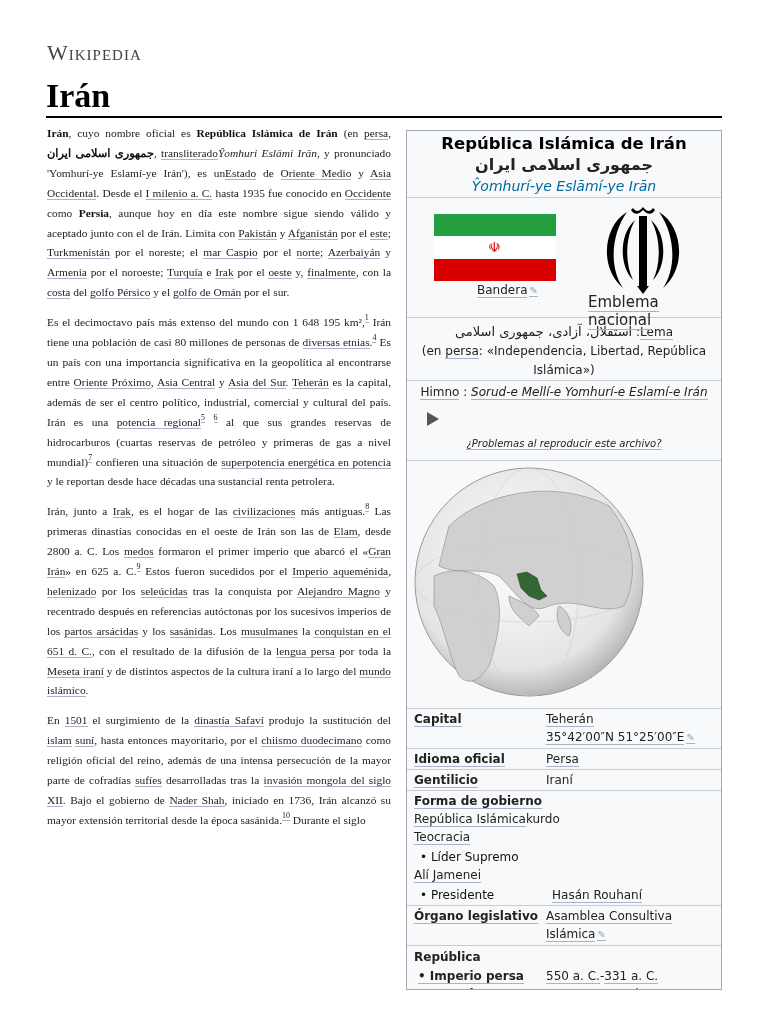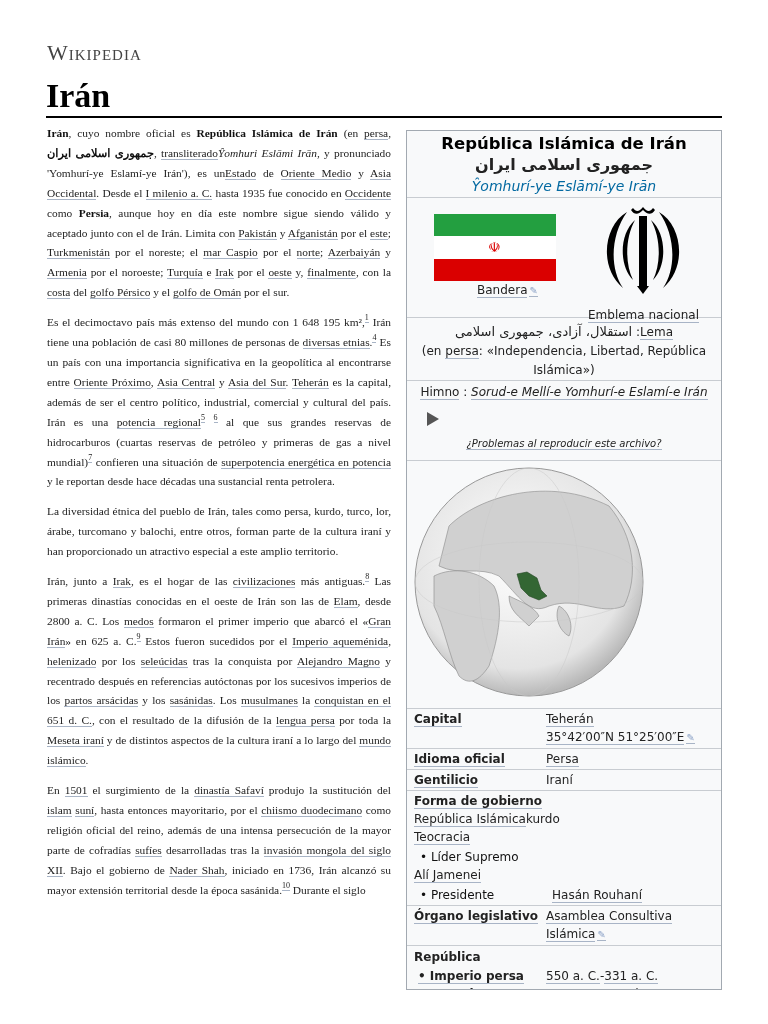--- a/index.html
+++ b/index.html
@@ -22,21 +22,21 @@
   .ib-head .h3 { font-style: italic; font-size: 14px; line-height: 20px; color: #0369a1; }
 
   .ib-symbols { height: 120px; position: relative; }
   .flag { position: absolute; left: 27px; top: 16px; width: 122px; height: 67px; }
   .flag .g { height: 22px; background: #239f40; }
   .flag .w { height: 23px; background: #ffffff; position: relative; }
   .flag .r { height: 22px; background: #da0000; }
   .flag .emb-small { position: absolute; left: 54px; top: 3px; font-size: 14px; color: #da0000; font-weight: bold; }
   .cap-flag { position: absolute; left: 70px; top: 85px; font-size: 12px; }
   .emblem { position: absolute; left: 186px; top: 8px; width: 100px; height: 88px; }
-  .cap-emb { position: absolute; left: 181px; top: 110px; font-size: 12px; }
+  .cap-emb { position: absolute; left: 181px; top: 95px; font-size: 15px; }
   .pencil { color: #8ea4c8; font-size: 10px; margin-left: 2px; border-bottom: 1px solid #a8b4c6; }
 
   .ib-motto { height: 63px; text-align: center; padding: 4px 6px; font-size: 12px; line-height: 19px; }
   .ib-motto .fa { direction: rtl; font-size: 13px; }
   .ib-anthem { height: 80px; text-align: center; padding: 4px 6px; position: relative; }
   .ib-anthem .play { position: absolute; left: 20px; top: 31px; width: 0; height: 0; border-left: 12px solid #555; border-top: 7px solid transparent; border-bottom: 7px solid transparent; cursor: pointer; }
   .ib-anthem .problems { position: absolute; left: 0; right: 0; top: 57px; font-style: italic; font-size: 10px; }
 
   .ib-map { height: 248px; position: relative; }
   .globe { position: absolute; left: 2px; top: 5px; width: 240px; height: 232px; }
@@ -61,21 +61,20 @@
 
 <div class="article">
   <p>
     <b>Irán</b><span>, cuyo nombre oficial es </span><b>República Islámica de Irán</b><span> (en </span><a>persa</a><span>, </span><b>جمهوری اسلامی ایران</b><span>, </span><a>transliterado</a><i>Ŷomhuri Eslāmi Irān</i><span>, y pronunciado 'Yomhurí-ye Eslamí-ye Irán'), es un</span><a>Estado</a><span> de </span><a>Oriente Medio</a><span> y </span><a>Asia Occidental</a><span>. Desde el </span><a>I milenio a. C.</a><span> hasta 1935 fue conocido en </span><a>Occidente</a><span> como </span><b>Persia</b><span>, aunque hoy en día este nombre sigue siendo válido y aceptado junto con el de Irán. Limita con </span><a>Pakistán</a><span> y </span><a>Afganistán</a><span> por el </span><a>este</a><span>; </span><a>Turkmenistán</a><span> por el noreste; el </span><a>mar Caspio</a><span> por el </span><a>norte</a><span>; </span><a>Azerbaiyán</a><span> y </span><a>Armenia</a><span> por el noroeste; </span><a>Turquía</a><span> e </span><a>Irak</a><span> por el </span><a>oeste</a><span> y, </span><a>finalmente</a><span>, con la </span><a>costa</a><span> del </span><a>golfo Pérsico</a><span> y el </span><a>golfo de Omán</a><span> por el sur.</span>
   </p>
 
   <p>
     <span>Es el decimoctavo país más extenso del mundo con 1 648 195 km²,</span><sup>1</sup><span> Irán tiene una población de casi 80 millones de personas de </span><a>diversas etnias</a><span>.</span><sup>4</sup><span> Es un país con una importancia significativa en la geopolítica al encontrarse entre </span><a>Oriente Próximo</a><span>, </span><a>Asia Central</a><span> y </span><a>Asia del Sur</a><span>. </span><a>Teherán</a><span> es la capital, además de ser el centro político, industrial, comercial y cultural del país. Irán es una </span><a>potencia regional</a><sup>5</sup> <sup>6</sup><span> al que sus grandes reservas de hidrocarburos (cuartas reservas de petróleo y primeras de gas a nivel mundial)</span><sup>7</sup><span> confieren una situación de </span><a>superpotencia energética en potencia</a><span> y le reportan desde hace décadas una sustancial renta petrolera.</span>
   </p>
 
-  <p>La diversidad étnica del pueblo de Irán, tales como persa, kurdo, turco, lor, árabe, turcomano y balochi, entre otros, forman parte de la cultura iraní y han proporcionado un atractivo especial a este amplio territorio.</p>
 
   <p>
     <span>Irán, junto a </span><a>Irak</a><span>, es el hogar de las </span><a>civilizaciones</a><span> más antiguas.</span><sup>8</sup><span> Las primeras dinastías conocidas en el oeste de Irán son las de </span><a>Elam</a><span>, desde 2800 a. C. Los </span><a>medos</a><span> formaron el primer imperio que abarcó el «</span><a>Gran Irán</a><span>» en 625 a. C.</span><sup>9</sup><span> Estos fueron sucedidos por el </span><a>Imperio aqueménida</a><span>, </span><a>helenizado</a><span> por los </span><a>seleúcidas</a><span> tras la conquista por </span><a>Alejandro Magno</a><span> y recentrado después en referencias autóctonas por los sucesivos imperios de los </span><a>partos arsácidas</a><span> y los </span><a>sasánidas</a><span>. Los </span><a>musulmanes</a><span> la </span><a>conquistan en el 651 d. C.</a><span>, con el resultado de la difusión de la </span><a>lengua persa</a><span> por toda la </span><a>Meseta iraní</a><span> y de distintos aspectos de la cultura iraní a lo largo del </span><a>mundo islámico</a><span>.</span>
   </p>
 
   <p>
     <span>En </span><a>1501</a><span> el surgimiento de la </span><a>dinastía Safaví</a><span> produjo la sustitución del </span><a>islam</a><span> </span><a>suní</a><span>, hasta entonces mayoritario, por el </span><a>chiismo duodecimano</a><span> como religión oficial del reino, además de una intensa persecución de la mayor parte de cofradías </span><a>sufíes</a><span> desarrolladas tras la </span><a>invasión mongola del siglo XII</a><span>. Bajo el gobierno de </span><a>Nader Shah</a><span>, iniciado en 1736, Irán alcanzó su mayor extensión territorial desde la época sasánida.</span><sup>10</sup><span> Durante el siglo</span>
   </p>
 </div>
 

